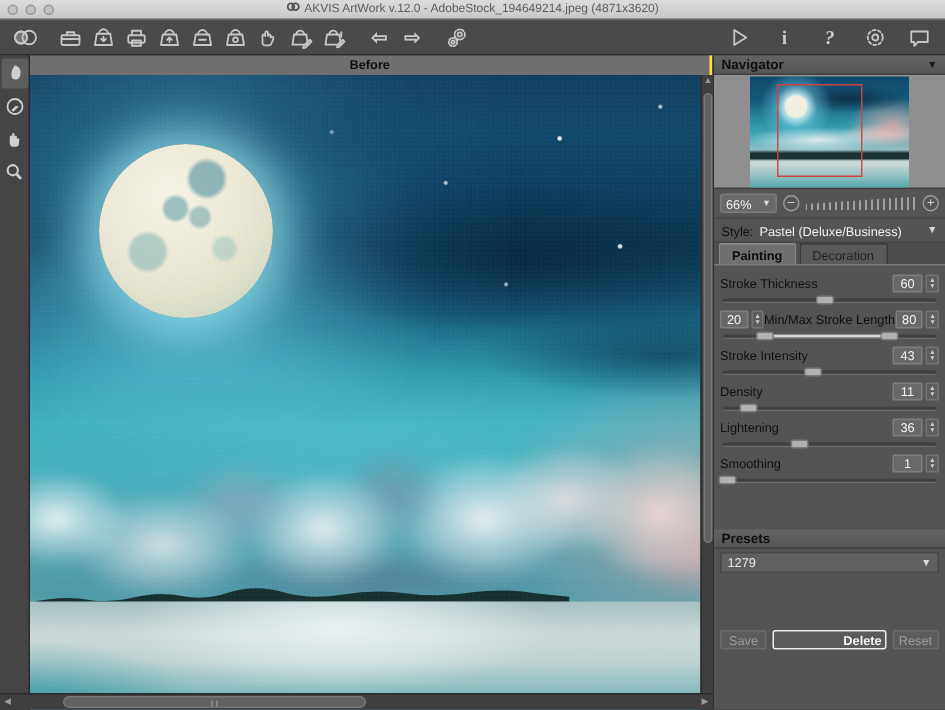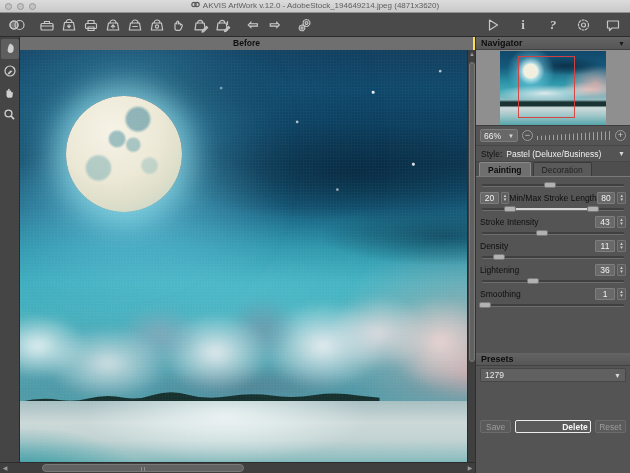--- a/index.html
+++ b/index.html
@@ -366,20 +366,28 @@
       <span class="style-caret">▼</span>
     </div>
 
     <div class="param-tabs">
       <div class="ptab active">Painting</div>
       <div class="ptab">Decoration</div>
     </div>
 
     <div class="params">
 
+      <div class="param-row">
+        <span class="param-label">Stroke Thickness</span>
+        <span class="valbox">60</span>
+        <span class="stepper">
+            <span>▲</span>
+            <span>▼</span>
+          </span>
+      </div>
       <div class="track">
         <div class="thumb-h" style="left: 48%;"></div>
       </div>
 
       <div class="param-row">
         <span class="valbox">20</span>
         <span class="stepper">
             <span>▲</span>
             <span>▼</span>
           </span>

